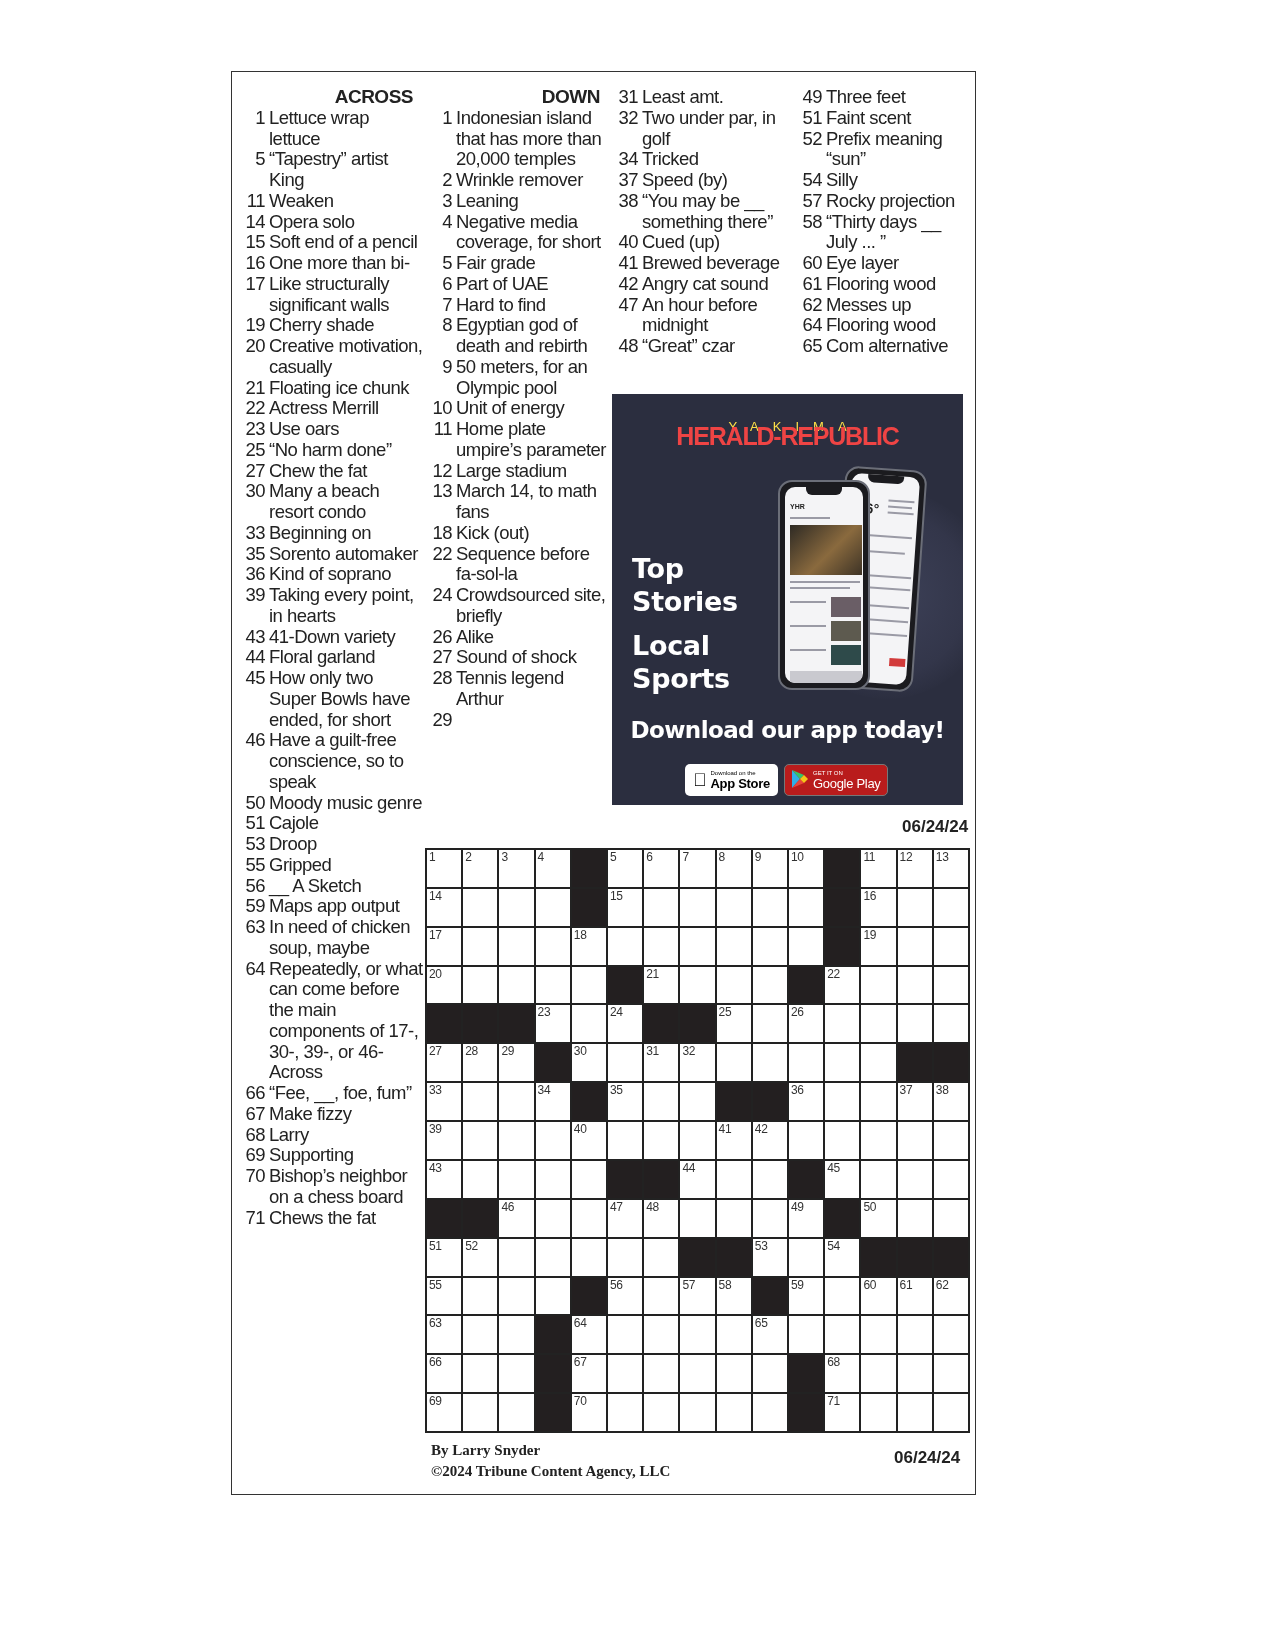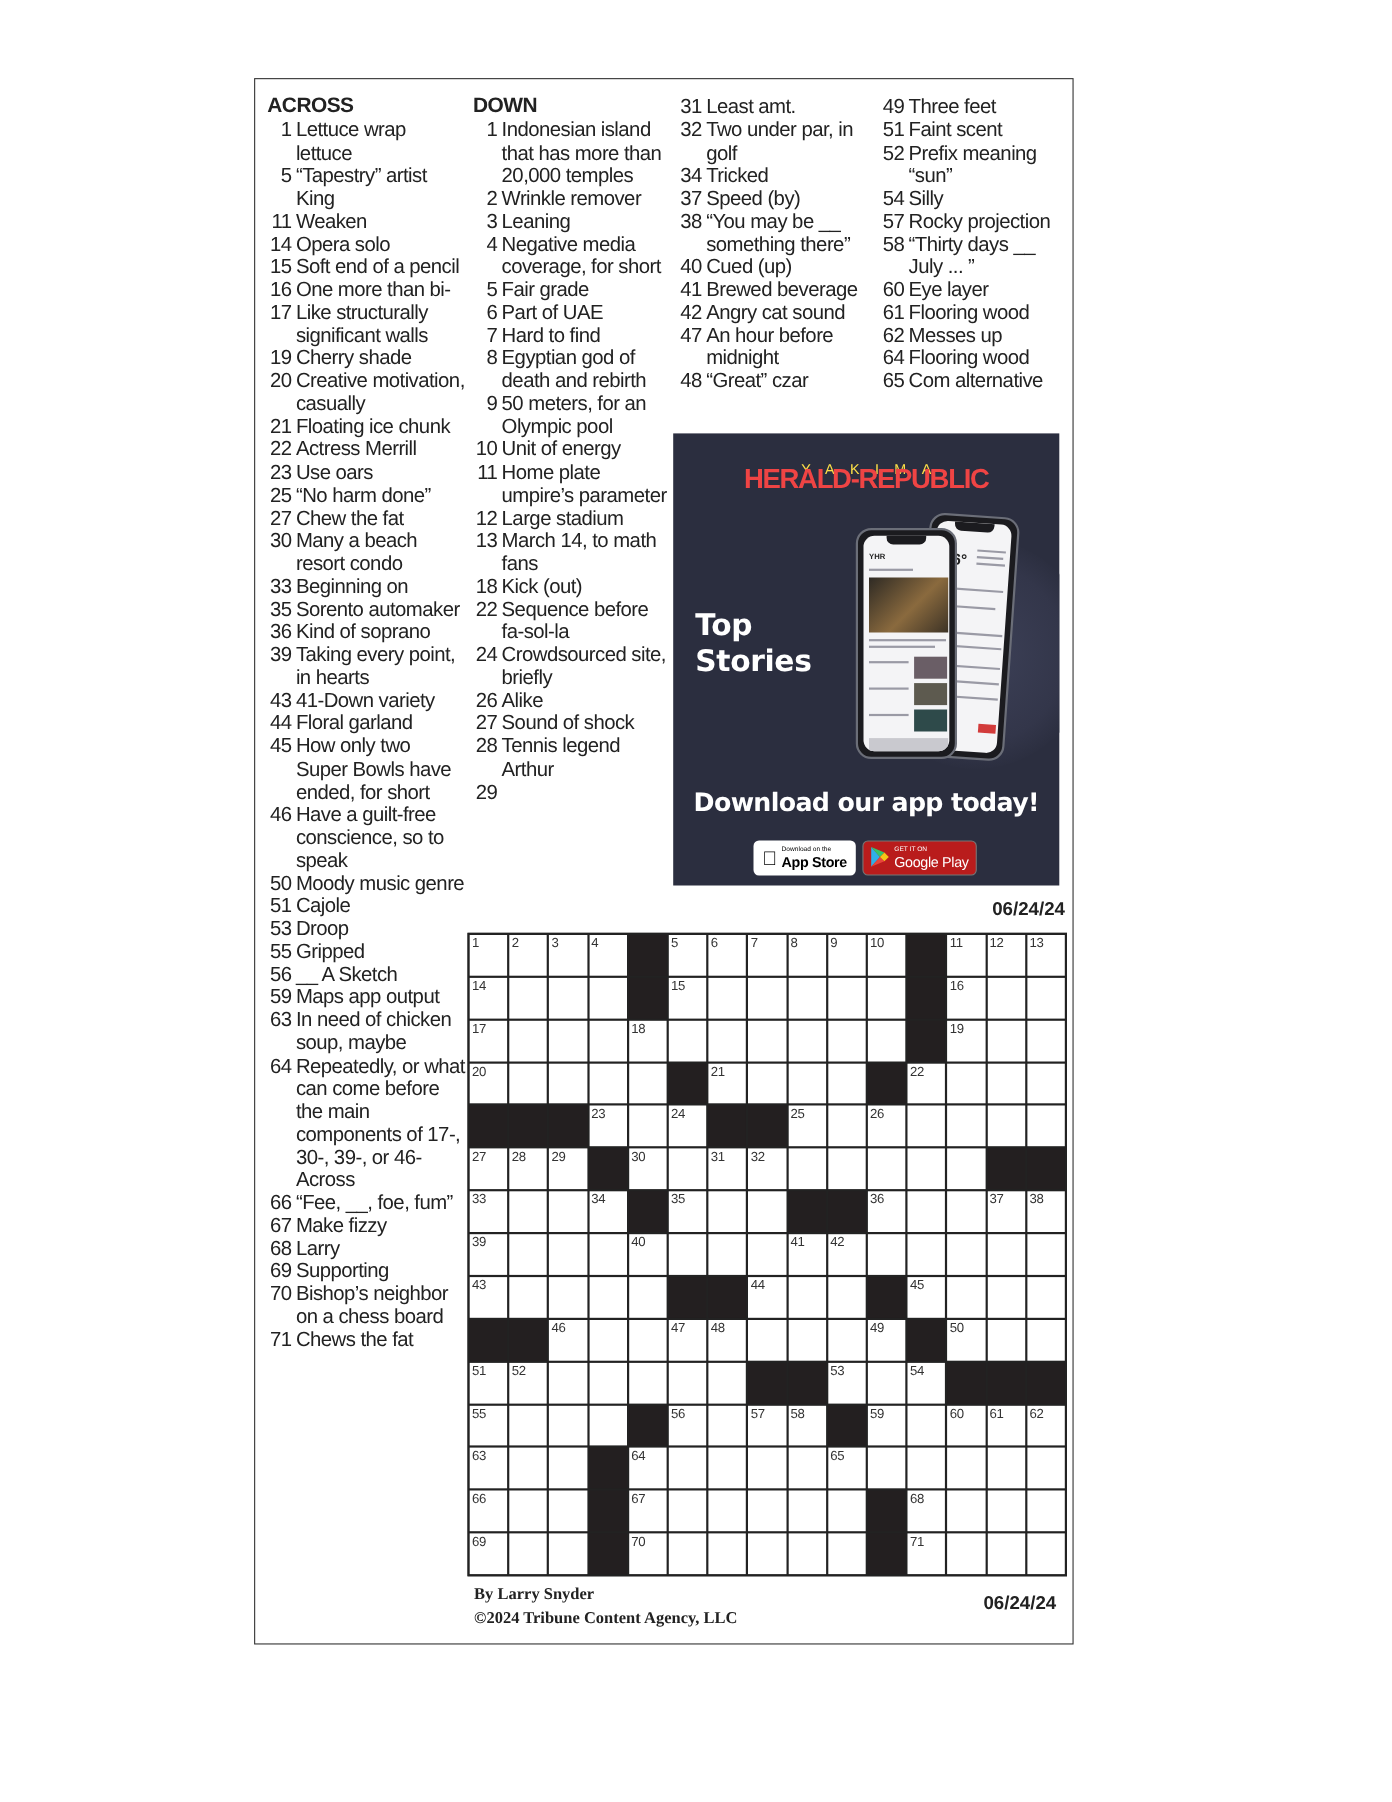--- a/index.html
+++ b/index.html
@@ -1,21 +1,21 @@
 <!DOCTYPE html>
 <html><head>
 <meta charset="utf-8">
 <style>
   html, body { margin:0; padding:0; background:#ffffff; }
   body { width:1265px; height:1638px; position:relative; overflow:hidden;
          font-family:"Liberation Sans", sans-serif; color:#222; }
   .frame { position:absolute; left:231px; top:71px; width:745px; height:1424px;
            border:1.5px solid #333; box-sizing:border-box; }
   .col { position:absolute; font-size:18.5px; line-height:20.75px; letter-spacing:-0.5px; }
-  .col .hdr { font-weight:bold; text-align:left; font-size:19px; }
+  .col .hdr { font-weight:bold; text-align:right; font-size:19px; }
   .clue { display:flex; }
   .clue .num { display:inline-block; text-align:right; flex:none; padding-right:4px; }
   .clue .txt { flex:1; }
   #across { left:243px; top:87px; width:180px; }
   #across .num { width:22px; }
   #across .hdr { width:170px; }
   #down { left:430px; top:87px; width:180px; }
   #down .num { width:22px; }
   #down .hdr { width:170px; }
   #down2 { left:614px; top:87px; width:185px; }
@@ -398,20 +398,21 @@
         <span class="txt">Com alternative</span>
       </div>
     </div>
 </div>
 
 <div class="ad">
   <div class="glow"></div>
   <div class="yakima">YAKIMA</div>
   <div class="brand">HERALD-REPUBLIC</div>
   <div class="feat" style="top:158px; width:140px;">Top Stories</div>
+  <div class="feat" style="top:235px; width:140px;">Local Sports</div>
 
   <div class="phone p-back">
     <div class="notch"></div>
     <div class="scr">
       <div style="position:absolute;left:8px;top:26px;font-size:14px;font-weight:bold;color:#222;">36°</div>
       <div class="line" style="left:38px;top:24px;width:26px;"></div>
       <div class="line" style="left:38px;top:30px;width:24px;"></div>
       <div class="line" style="left:38px;top:36px;width:26px;"></div>
       <div class="line" style="left:8px;top:60px;width:56px;"></div>
       <div class="line" style="left:8px;top:76px;width:50px;"></div>

